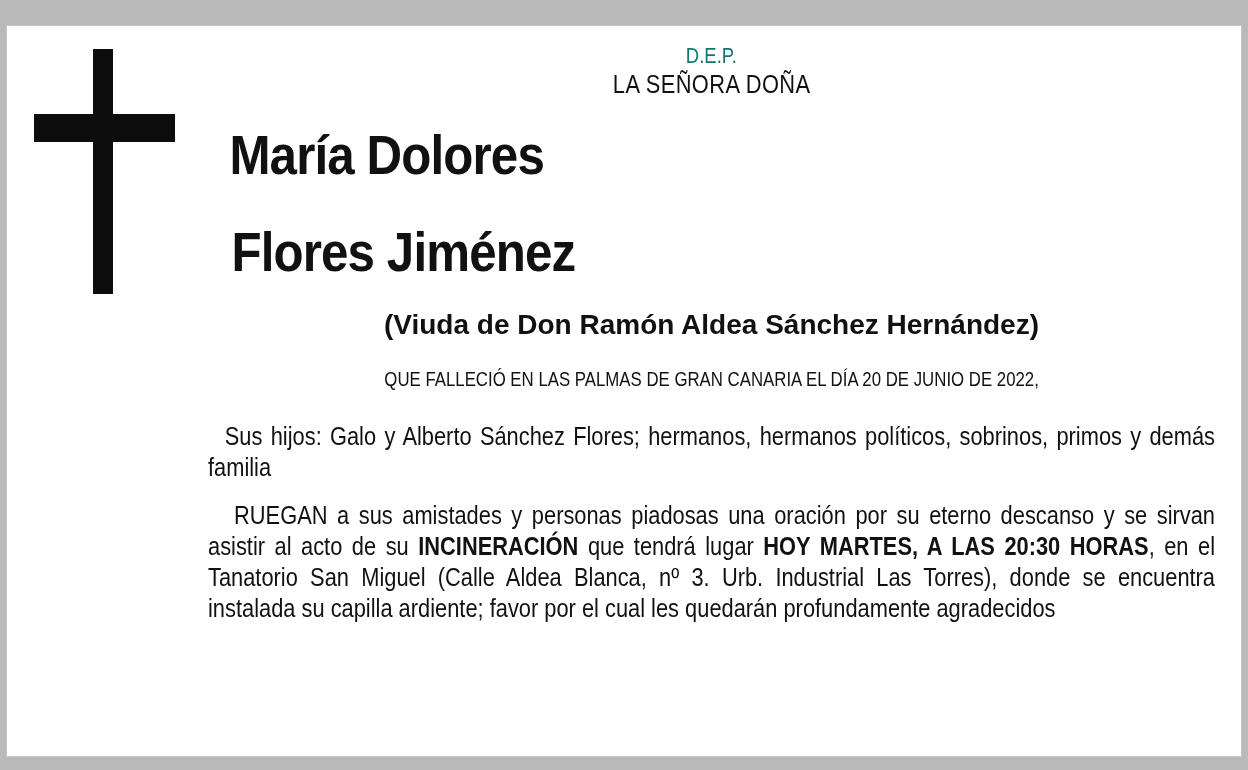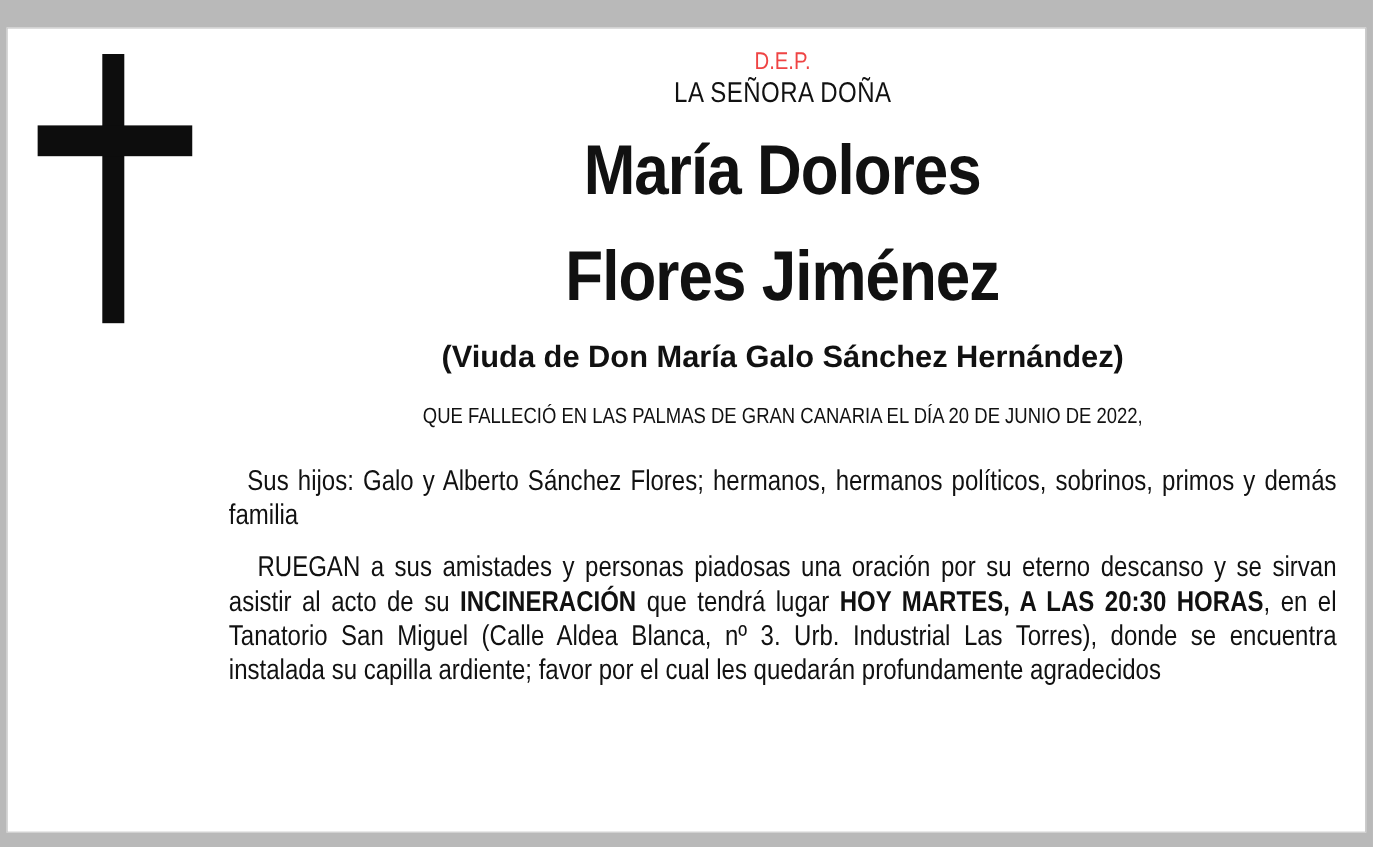--- a/index.html
+++ b/index.html
@@ -37,28 +37,27 @@
   
   .cond-c { display: inline-block; transform: scaleX(0.84); transform-origin: 50% 50%; white-space: nowrap; }
   .cond-n { display: inline-block; transform: scaleX(0.88); transform-origin: 50% 50%; white-space: nowrap; }
   .cond-r { display: inline-block; transform: scaleX(0.84); transform-origin: 100% 50%; white-space: nowrap; }
   .cond-j {
     width: 119.05%;
     transform: scaleX(0.84);
     transform-origin: 0 0;
     text-align: justify;
   }
-  .dep { font-size: 22px; line-height: 24px; color: #ef4444; }
+  .dep { font-size: 22px; line-height: 24px; color: #0f766e; }
   .honorific { font-size: 26px; line-height: 32px; letter-spacing: 0.5px; text-align: center; }
   .name {
     margin: 6px 0 0 0;
-    font-size: 64px;
+    font-size: 56px;
     line-height: 97px;
     font-weight: 700;
-    text-align: center;
     letter-spacing: -1px;
   }
   .name-line { display: block; }
   .widow {
     margin-top: 8px;
     font-size: 28px;
     line-height: 34px;
     font-weight: 700;
   }
   .death-notice { margin-top: 22px; font-size: 20px; line-height: 30px; }
@@ -97,21 +96,21 @@
       <div class="center-line honorific">
         <span class="cond-c">LA SEÑORA DOÑA</span>
       </div>
 
       <h1 class="name">
         <span class="name-line"><span class="cond-n">María Dolores</span></span>
         <span class="name-line"><span class="cond-n">Flores Jiménez</span></span>
       </h1>
 
       <div class="center-line widow">
-        <span>(Viuda de Don María Galo Sánchez Hernández)</span>
+        <span>(Viuda de Don Ramón Aldea Sánchez Hernández)</span>
       </div>
 
       <div class="death-notice">
         <div class="center-line">
           <span class="cond-c">QUE FALLECIÓ EN LAS PALMAS DE GRAN CANARIA EL DÍA 20 DE JUNIO DE 2022,</span>
         </div>
       </div>
 
       <p class="para cond-j family">Sus hijos: Galo y Alberto Sánchez Flores; hermanos, hermanos políticos, sobrinos, primos y demás familia</p>
 

